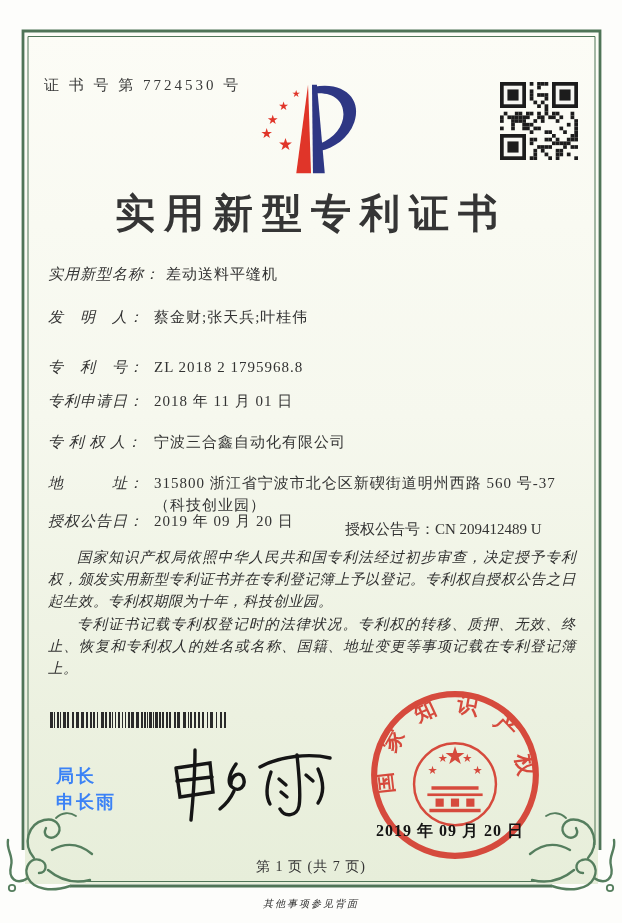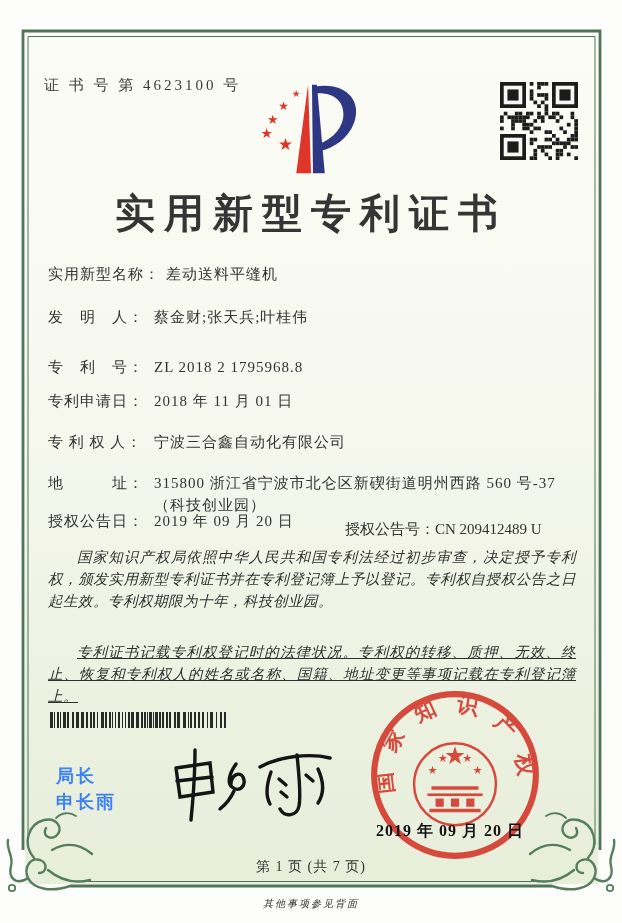--- a/index.html
+++ b/index.html
@@ -5,21 +5,21 @@
   html,body{margin:0;padding:0;background:#ffffff;}
   .page{position:relative;width:622px;height:923px;background:#fdfdfb;overflow:hidden;
         font-family:"Liberation Serif","DejaVu Serif",serif;color:#2b2b2b;}
   .abs{position:absolute;}
   .inner-tint{left:25px;top:33px;width:573px;height:851px;
         background:linear-gradient(180deg,#fcfcf6 0%,#f6f8ee 45%,#ecf1e0 80%,#e7eeda 100%);}
   .cert-number{left:44px;top:76px;font-size:15px;letter-spacing:3px;color:#3a3a3a;}
   .title{left:0;top:186px;width:622px;text-align:center;font-size:40px;font-weight:bold;
         letter-spacing:9px;color:#353535;}
   .row{left:48px;width:540px;font-size:15px;color:#333;white-space:nowrap;}
-  .row .lbl{display:inline-block;min-width:100px;letter-spacing:1px;}
+  .row .lbl{display:inline-block;min-width:100px;letter-spacing:1px;font-style:italic;}
   .row .val{margin-left:6px;letter-spacing:1px;}
   .addr2{left:154px;font-size:15px;color:#333;letter-spacing:1px;}
   .grant-no{left:345px;font-size:15px;color:#333;white-space:nowrap;}
   .para{left:48px;width:528px;font-size:14.5px;line-height:22px;text-indent:2em;
         font-style:italic;color:#303030;letter-spacing:0.5px;text-align:justify;margin:0;}
   .director{left:56px;font-size:18px;font-weight:bold;letter-spacing:2px;color:#3b82f6;font-family:Liberation Mono, monospace;}
   .seal-date{left:376px;top:821px;font-size:16px;font-weight:bold;letter-spacing:1px;color:#141414;z-index:6;}
   .page-num{left:0;top:858px;width:622px;text-align:center;font-size:14px;color:#333;letter-spacing:1px;}
   .back-note{left:0;top:897px;width:622px;text-align:center;font-size:10px;font-style:italic;
         color:#2e2e2e;letter-spacing:2px;}
@@ -59,21 +59,21 @@
       <path d="M66,76 C48,82 30,80 24,68 C19,57 27,47 36,50 C44,53 43,63 35,63"></path>
       <path d="M24,68 C12,76 4,68 7,56 C10,46 2,40 4,30"></path>
       <path d="M30,48 C18,34 24,14 40,10 C54,7 60,20 52,26 C46,30 38,26 42,18"></path>
       <path d="M48,40 C62,32 76,34 88,44"></path>
       <path d="M44,60 C56,70 70,74 86,70"></path>
       <circle cx="8" cy="78" r="3.2" stroke-width="1.8"></circle>
       <path d="M52,8 C58,2 66,2 72,6" stroke-width="1.8"></path>
     </g>
   </svg>
 
-  <div class="abs cert-number" style="z-index:2;">证 书 号 第 4623100 号</div>
+  <div class="abs cert-number" style="z-index:2;">证 书 号 第 7724530 号</div>
 
   <div class="abs logo" style="z-index:2;">
     <svg width="118" height="112" viewBox="0 0 120 112">
       <path d="M57,10 L45,100 L60,100 Z" fill="#e03529"></path>
       <path d="M61,10 L62,100 L74,100 L66,10 Z" fill="#2e3784"></path>
       <path d="M63,12 C95,6 112,26 104,48 C98,65 83,74 70,77 C66,78 65,72 69,70 C84,64 93,52 93,40 C93,26 82,17 63,19 Z" fill="#2e3784"></path>
       <g fill="#e03529" font-family="'DejaVu Sans',sans-serif" text-anchor="middle">
         <text x="45" y="22" font-size="10">★</text>
         <text x="32" y="36" font-size="12">★</text>
         <text x="21" y="50" font-size="13">★</text>
@@ -225,21 +225,21 @@
   </div>
   <div class="abs addr2" style="top:496px;z-index:2;">（科技创业园）</div>
   <div class="abs row" style="top:512px;z-index:2;">
     <span class="lbl">授权公告日：</span><span class="val">2019 年 09 月 20 日</span>
   </div>
   <div class="abs grant-no" style="top:520px;z-index:2;">
     <span class="lbl">授权公告号：</span><span class="val">CN 209412489 U</span>
   </div>
 
   <p class="abs para" style="top:546px;z-index:2;">国家知识产权局依照中华人民共和国专利法经过初步审查，决定授予专利权，颁发实用新型专利证书并在专利登记簿上予以登记。专利权自授权公告之日起生效。专利权期限为十年，科技创业园。</p>
-  <p class="abs para" style="top:641px;z-index:2;text-decoration:underline;">专利证书记载专利权登记时的法律状况。专利权的转移、质押、无效、终止、恢复和专利权人的姓名或名称、国籍、地址变更等事项记载在专利登记簿上。</p>
+  <p class="abs para" style="top:613px;z-index:2;">专利证书记载专利权登记时的法律状况。专利权的转移、质押、无效、终止、恢复和专利权人的姓名或名称、国籍、地址变更等事项记载在专利登记簿上。</p>
 
   <div class="abs barcode" style="z-index:2;">
     <svg width="182" height="16" viewBox="0 0 182 16" fill="#2a2a2a">
         <rect x="0" y="0" width="3" height="16"></rect>
         <rect x="4" y="0" width="1" height="16"></rect>
         <rect x="7" y="0" width="2" height="16"></rect>
         <rect x="10" y="0" width="1" height="16"></rect>
         <rect x="13" y="0" width="3" height="16"></rect>
         <rect x="17" y="0" width="2" height="16"></rect>
         <rect x="22" y="0" width="2" height="16"></rect>

